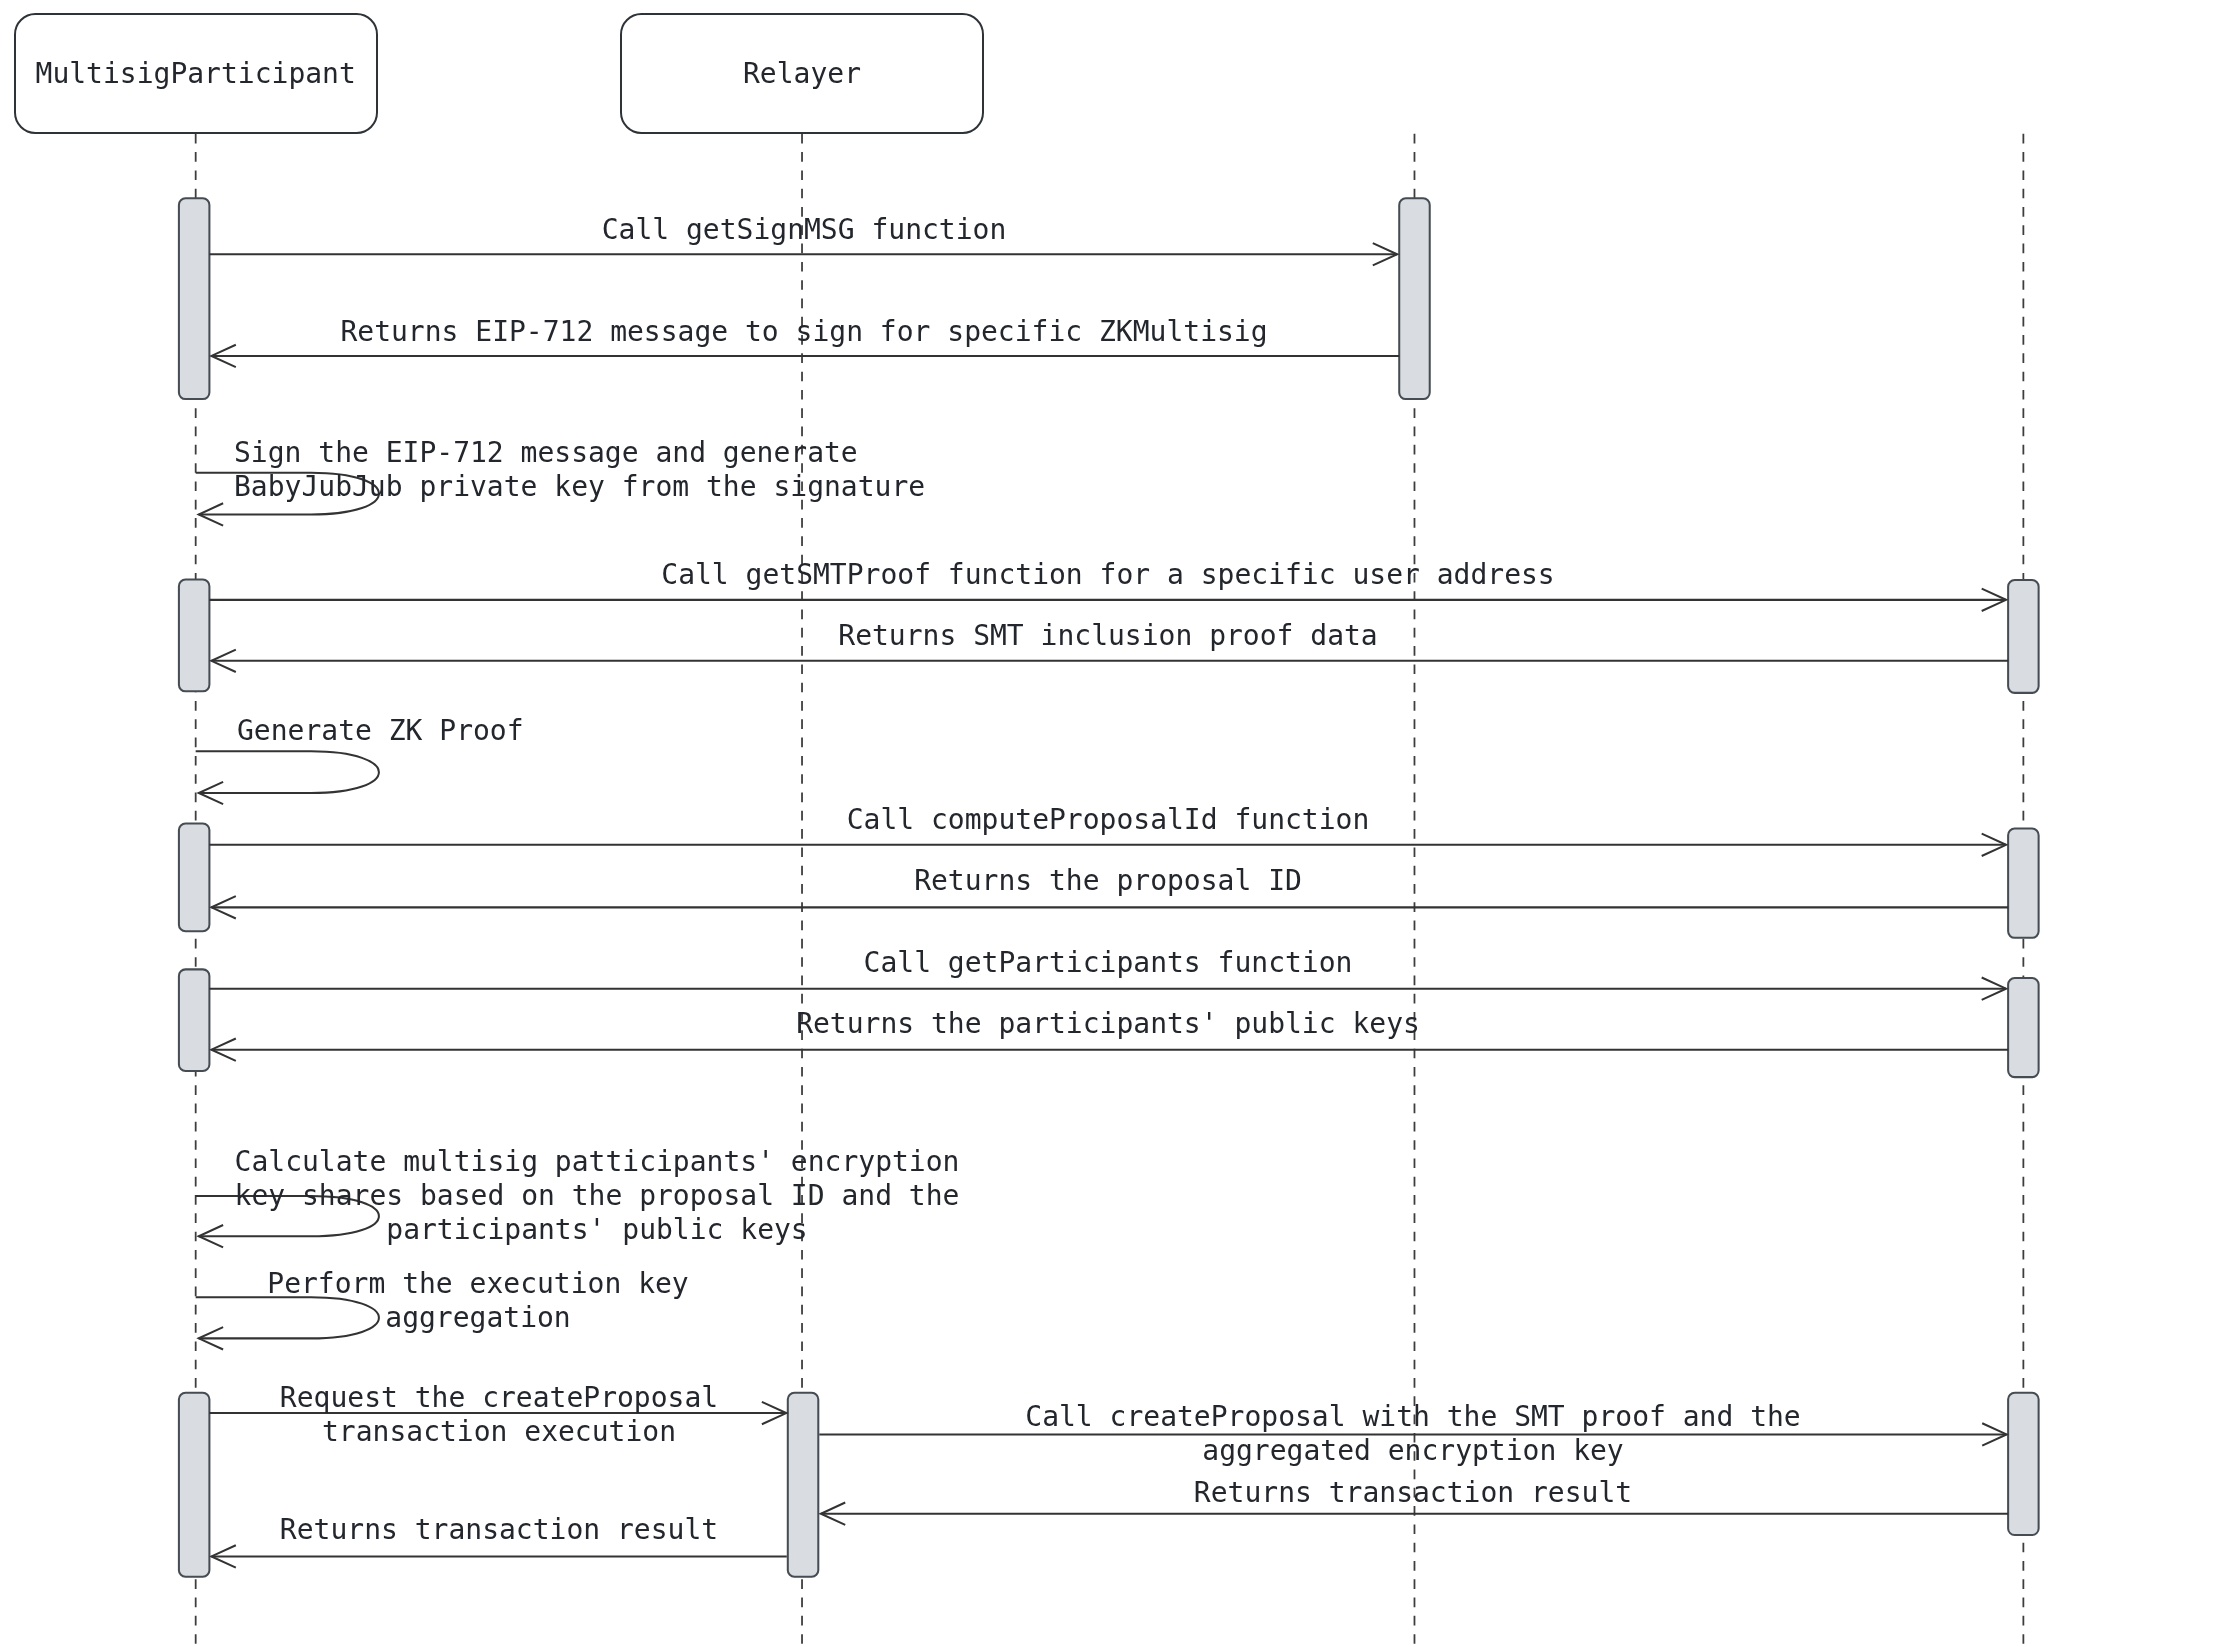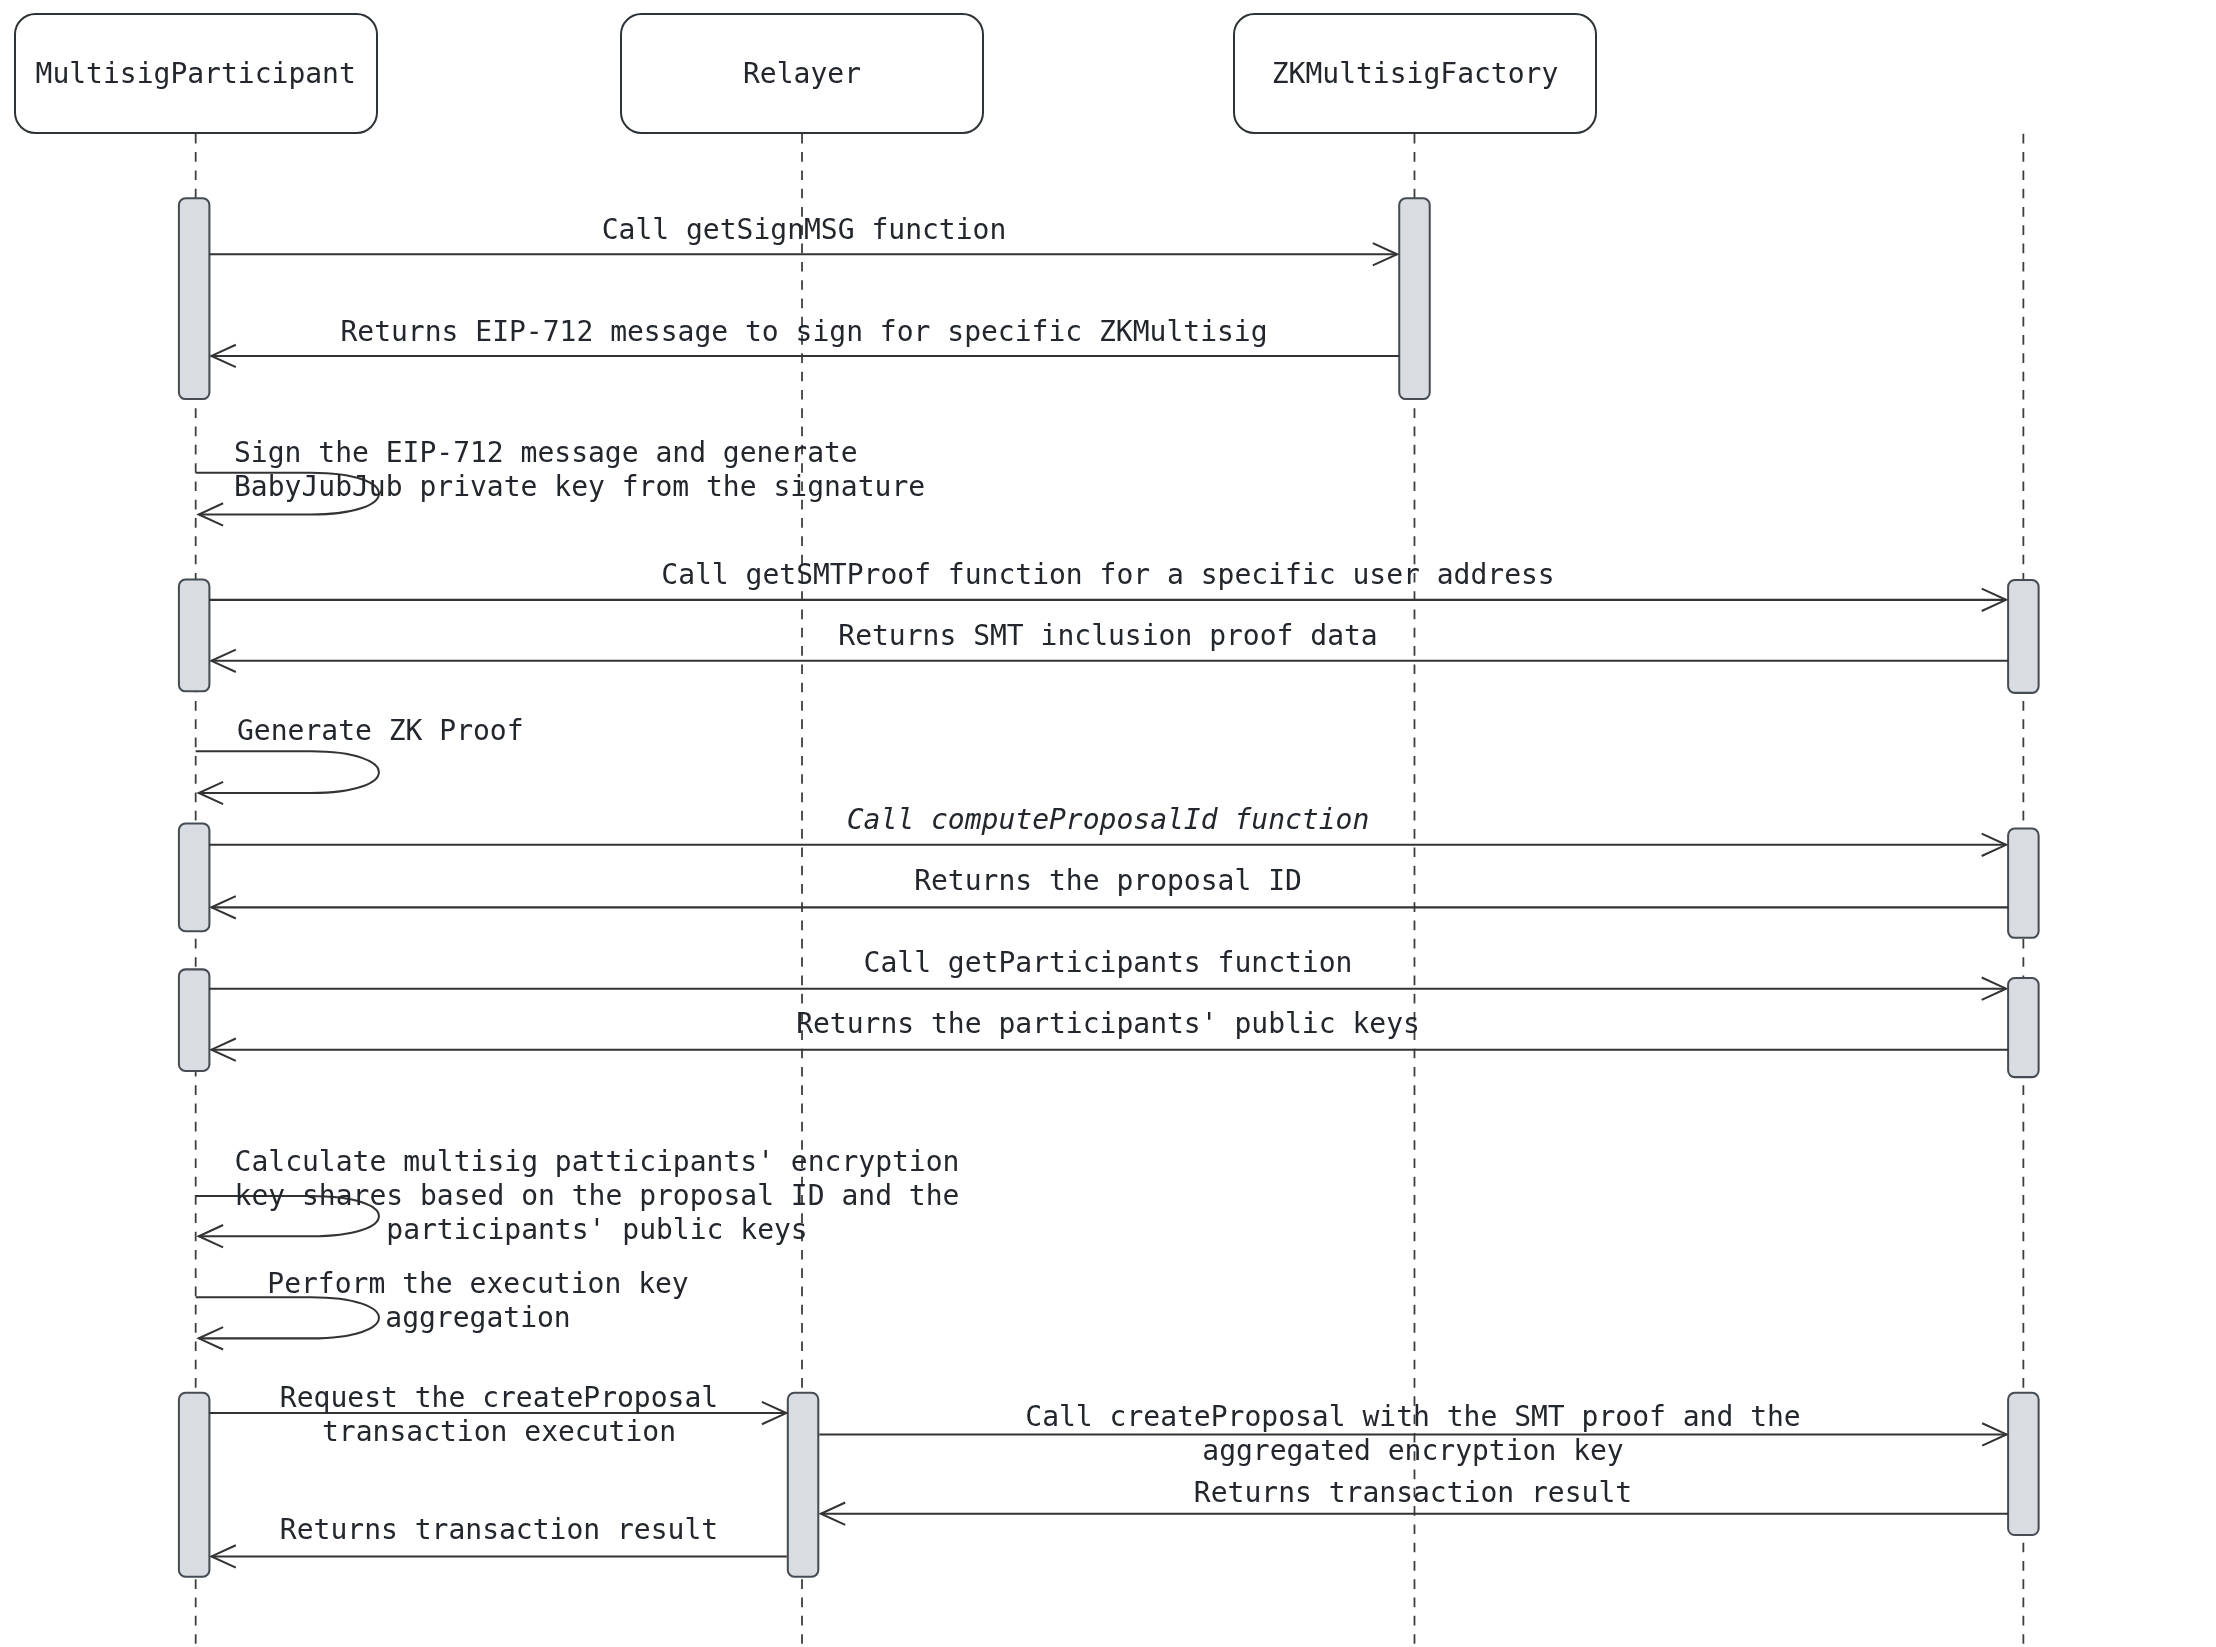--- a/index.html
+++ b/index.html
@@ -81,32 +81,29 @@
     <line x1="3951" y1="2978" x2="1615" y2="2978" stroke="#333333" stroke-width="4" marker-end="url(#ah)"></line>
     <line x1="1548" y1="3062" x2="416" y2="3062" stroke="#333333" stroke-width="4" marker-end="url(#ah)"></line>
   </svg>
 
   <div class="actor" style="left:13.7px;">
       <span>MultisigParticipant</span>
     </div>
   <div class="actor" style="left:620px;">
       <span>Relayer</span>
     </div>
-  <div class="actor" style="left:1233px;">
-      <span>ZKMultisigFactory</span>
-    </div>
 
   <div class="msg" style="left:804px;top:230px;">Call getSignMSG function</div>
   <div class="msg" style="left:804px;top:332px;">Returns EIP-712 message to sign for specific ZKMultisig</div>
   <div class="msg left" style="left:234px;top:470px;">Sign the EIP-712 message and generate
 BabyJubJub private key from the signature</div>
   <div class="msg" style="left:1108px;top:575px;">Call getSMTProof function for a specific user address</div>
   <div class="msg" style="left:1108px;top:636px;">Returns SMT inclusion proof data</div>
   <div class="msg left" style="left:237px;top:731px;">Generate ZK Proof</div>
-  <div class="msg" style="left:1108px;top:820px;font-style:italic;">Call computeProposalId function</div>
+  <div class="msg" style="left:1108px;top:820px;">Call computeProposalId function</div>
   <div class="msg" style="left:1108px;top:881px;">Returns the proposal ID</div>
   <div class="msg" style="left:1108px;top:963px;">Call getParticipants function</div>
   <div class="msg" style="left:1108px;top:1024px;">Returns the participants' public keys</div>
   <div class="msg" style="left:597px;top:1176px;margin-top:20px;">Calculate multisig patticipants' encryption
 key shares based on the proposal ID and the
 participants' public keys</div>
   <div class="msg" style="left:478px;top:1301px;">Perform the execution key
 aggregation</div>
   <div class="msg" style="left:499px;top:1415px;">Request the createProposal
 transaction execution</div>

